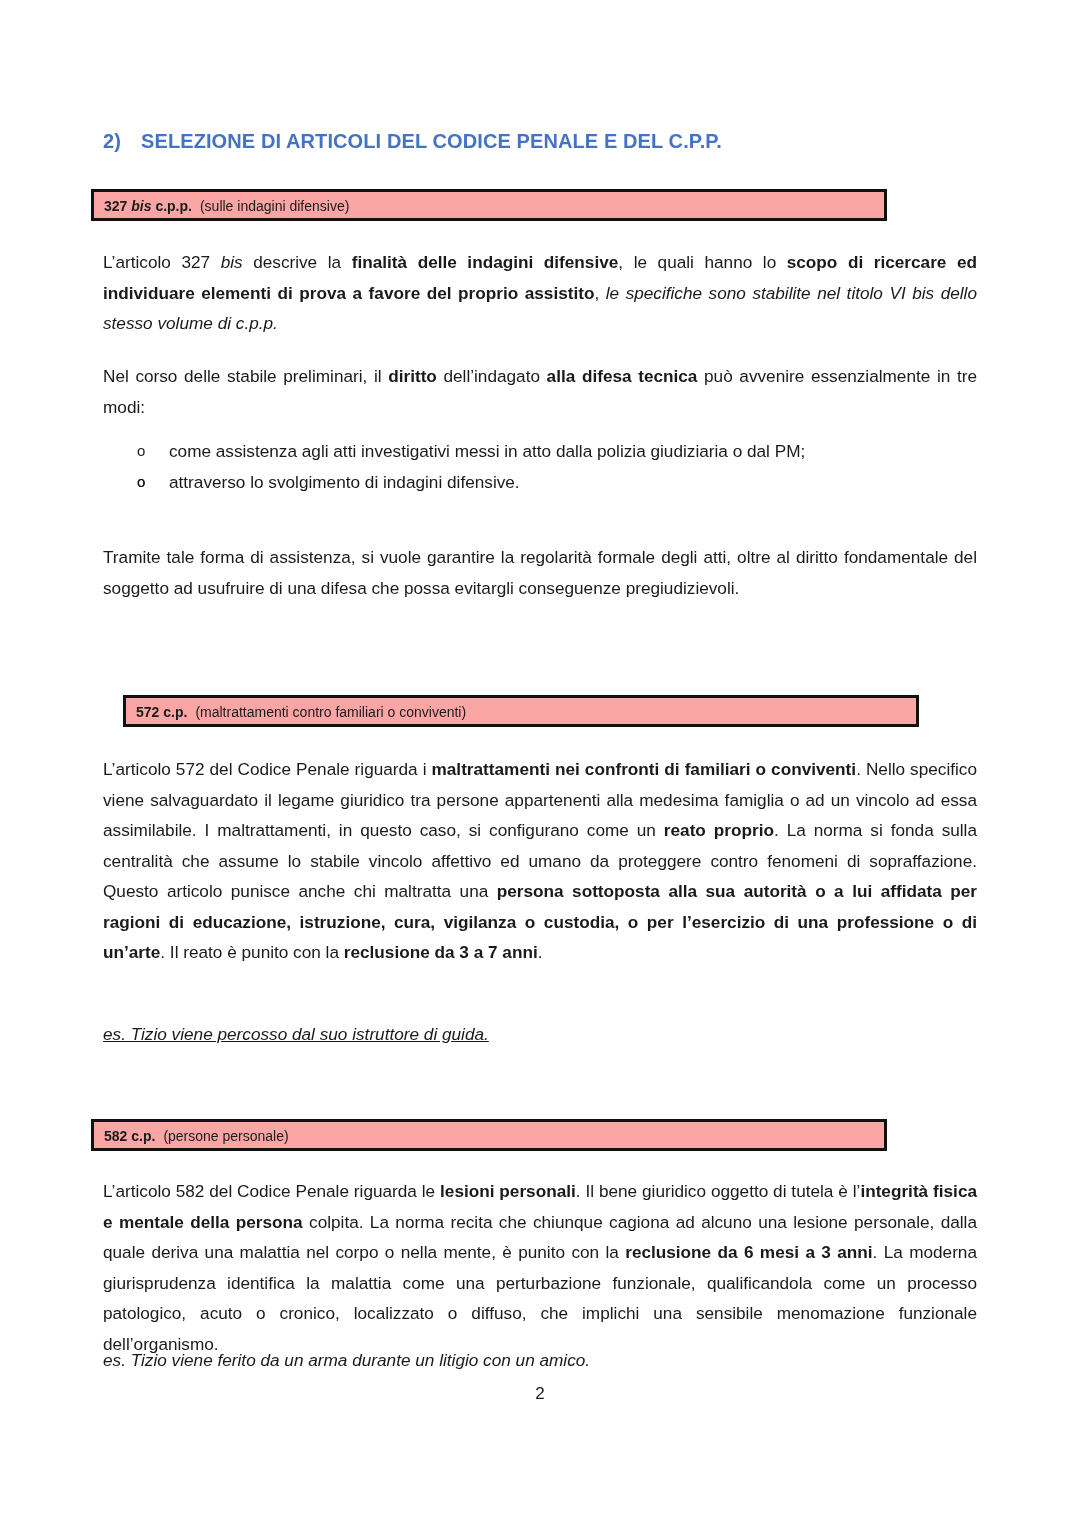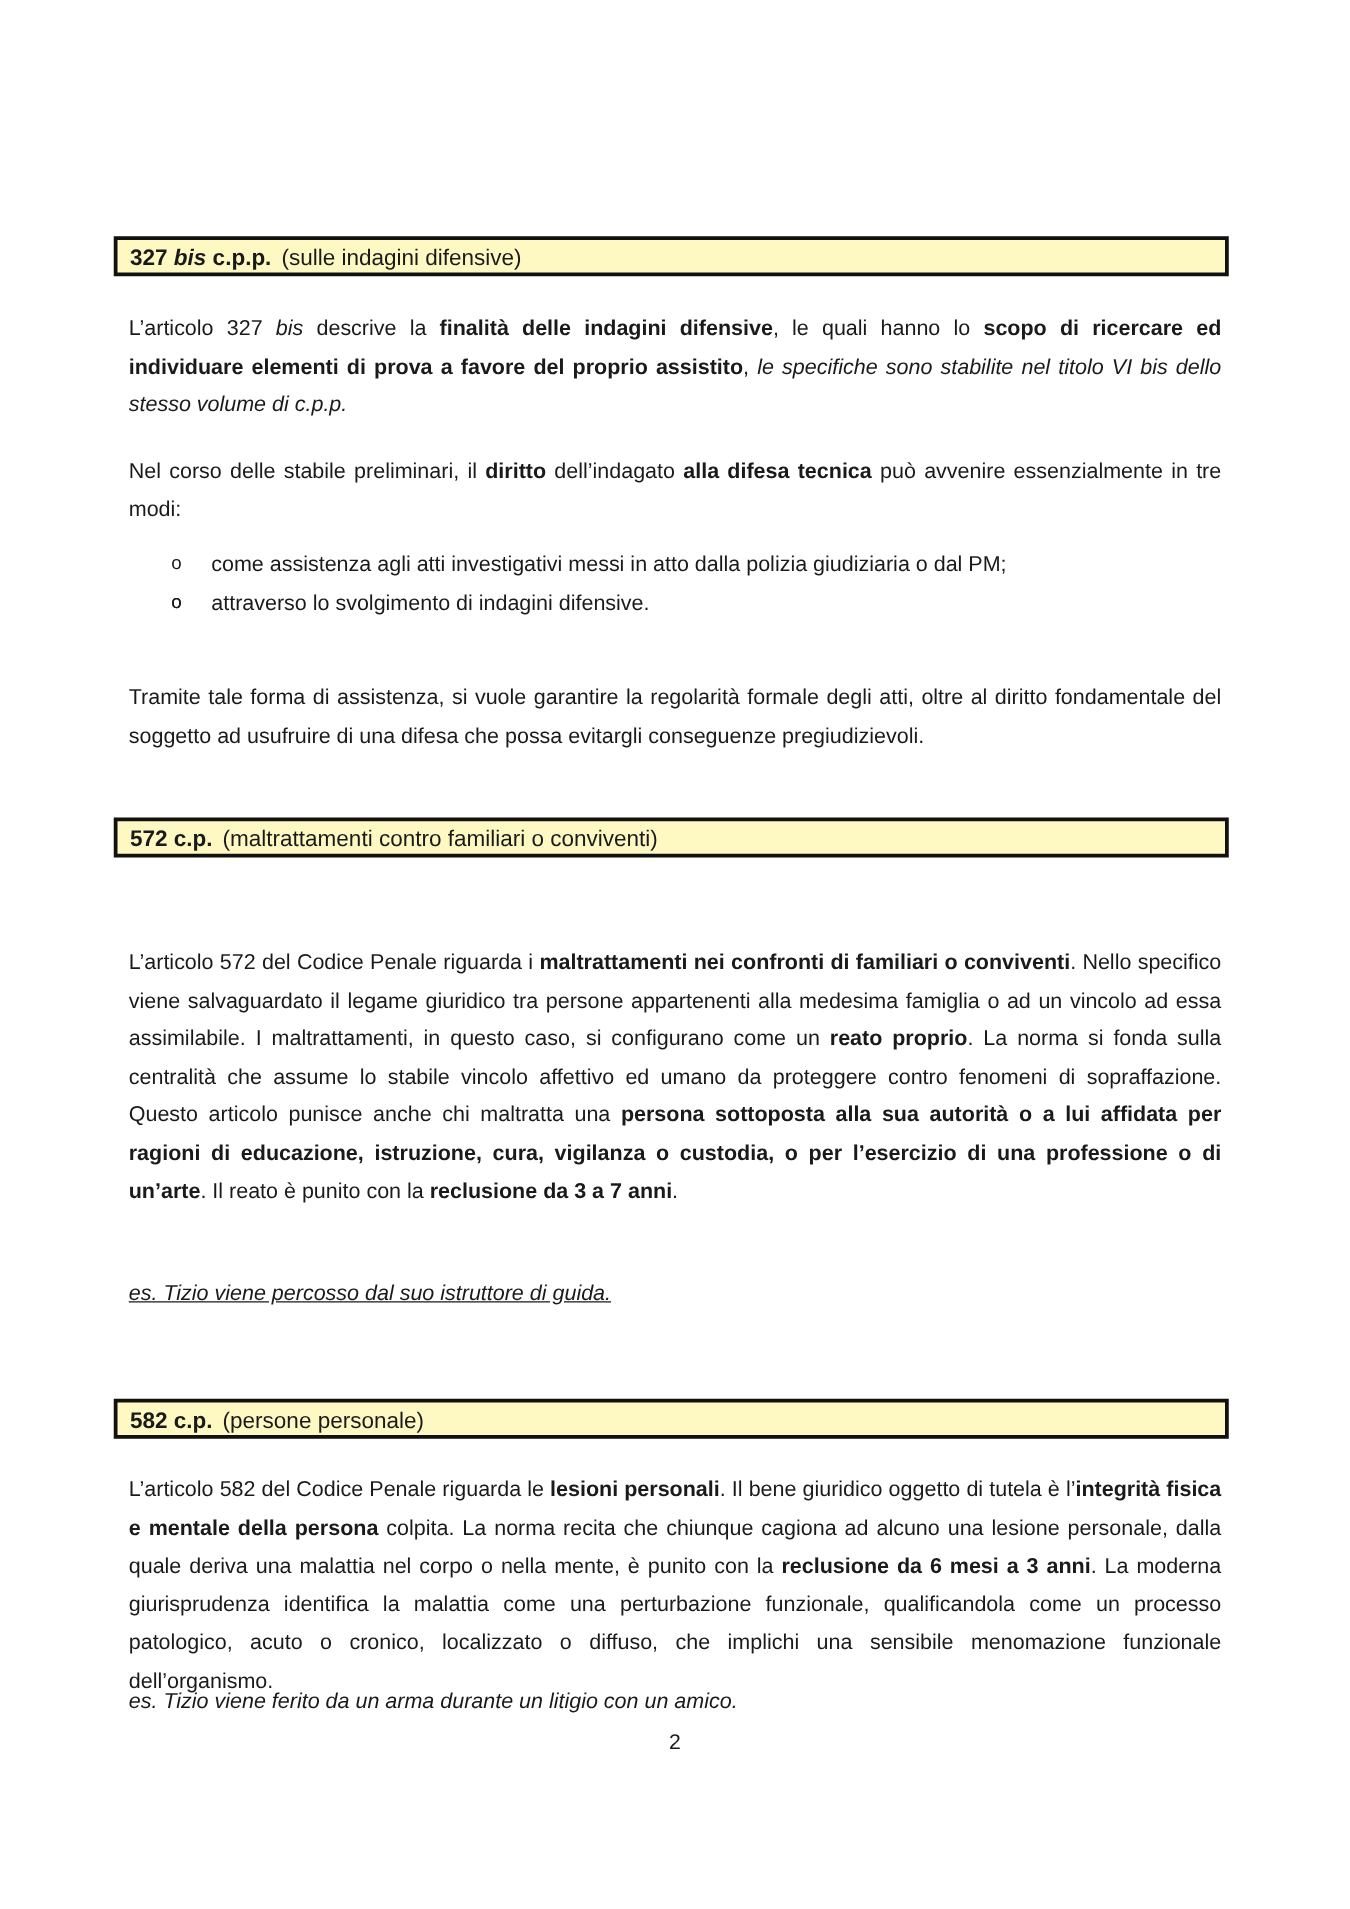--- a/index.html
+++ b/index.html
@@ -32,27 +32,27 @@
       letter-spacing: 0.1px;
       white-space: nowrap;
     }
     .section-heading .num {
       display: inline-block;
       width: 38px;
     }
     .article-box {
       position: absolute;
       left: 91px;
-      width: 892px;
+      width: 796px;
       height: 32px;
       border: 3px solid #111111;
-      background: #fef9c3;
+      background: #fca5a5;
       box-sizing: border-box;
       padding: 0 0 0 10px;
-      font-size: 18px;
+      font-size: 14px;
       line-height: 28px;
       white-space: nowrap;
     }
     .article-box .art-num { font-weight: bold; }
     .article-box .art-title { font-weight: normal; }
     .article-box .gap { display: inline-block; width: 8px; }
     .para {
       position: absolute;
       left: 103px;
       width: 874px;
@@ -100,20 +100,23 @@
       top: 1384px;
       text-align: center;
       font-size: 17px;
     }
   </style>
 </head>
 <body>
 
 <div class="page">
 
+  <h2 class="section-heading">
+    <span class="num">2)</span><span>SELEZIONE DI ARTICOLI DEL CODICE PENALE E DEL C.P.P.</span>
+  </h2>
 
   <div class="article-box" style="top:189px;">
     <span class="art-num"><span>327</span> <i>bis</i> <span>c.p.p.</span></span><span class="gap"></span><span class="art-title">(sulle indagini difensive)</span>
   </div>
 
   <p class="para" style="top:247px;"><span>L’articolo 327 </span><i>bis</i><span> descrive la </span><b>finalità delle indagini difensive</b><span>, le quali hanno lo </span><b>scopo di ricercare ed individuare elementi di prova a favore del proprio assistito</b><span>, </span><i>le specifiche sono stabilite nel titolo VI bis dello stesso volume di c.p.p.</i></p>
   <p class="para" style="top:361px;"><span>Nel corso delle stabile preliminari, il </span><b>diritto</b><span> dell’indagato </span><b>alla difesa tecnica</b><span> può avvenire essenzialmente in tre modi:</span></p>
 
   <ul class="bullets" style="top:436px;">
     <li>
@@ -124,21 +127,21 @@
       <span class="bullet-icon">o</span>
     </li>
     <li>
       <span class="bullet-icon">o</span>
       <span>attraverso lo svolgimento di indagini difensive.</span>
     </li>
   </ul>
 
   <p class="para" style="top:542px;"><span>Tramite tale forma di assistenza, si vuole garantire la regolarità formale degli atti, oltre al diritto fondamentale del soggetto ad usufruire di una difesa che possa evitargli conseguenze pregiudizievoli.</span></p>
 
-  <div class="article-box" style="top:654px;">
+  <div class="article-box" style="top:695px;margin-left:32px;">
     <span class="art-num"><span>572</span> <span>c.p.</span></span><span class="gap"></span><span class="art-title">(maltrattamenti contro familiari o conviventi)</span>
   </div>
 
   <p class="para" style="top:754px;"><span>L’articolo 572 del Codice Penale riguarda i </span><b>maltrattamenti nei confronti di familiari o conviventi</b><span>. Nello specifico viene salvaguardato il legame giuridico tra persone appartenenti alla medesima famiglia o ad un vincolo ad essa assimilabile. I maltrattamenti, in questo caso,  si configurano come un </span><b>reato proprio</b><span>. La norma si fonda sulla centralità che assume lo stabile vincolo affettivo ed umano da proteggere contro fenomeni di sopraffazione. Questo articolo punisce anche chi maltratta una </span><b>persona sottoposta alla sua autorità o a lui affidata per ragioni di educazione, istruzione, cura, vigilanza o custodia, o per l’esercizio di una professione o di un’arte</b><span>. Il reato è punito con la </span><b>reclusione da 3 a 7 anni</b><span>.</span></p>
 
   <p class="example" style="top:1019px;text-decoration:underline;">es. Tizio viene percosso dal suo istruttore di guida.</p>
 
   <div class="article-box" style="top:1119px;">
     <span class="art-num"><span>582</span> <span>c.p.</span></span><span class="gap"></span><span class="art-title">(persone personale)</span>
   </div>

